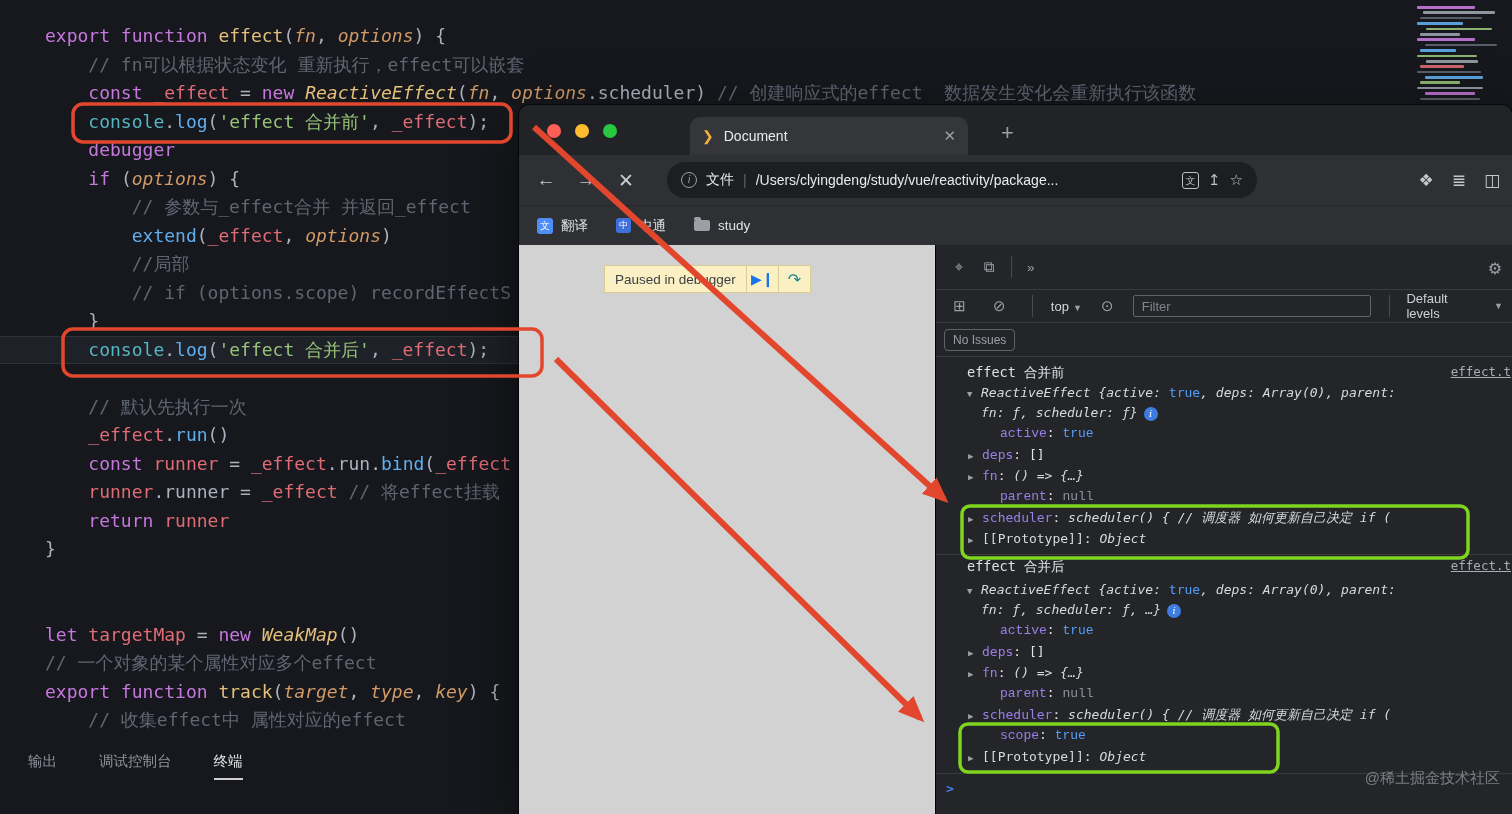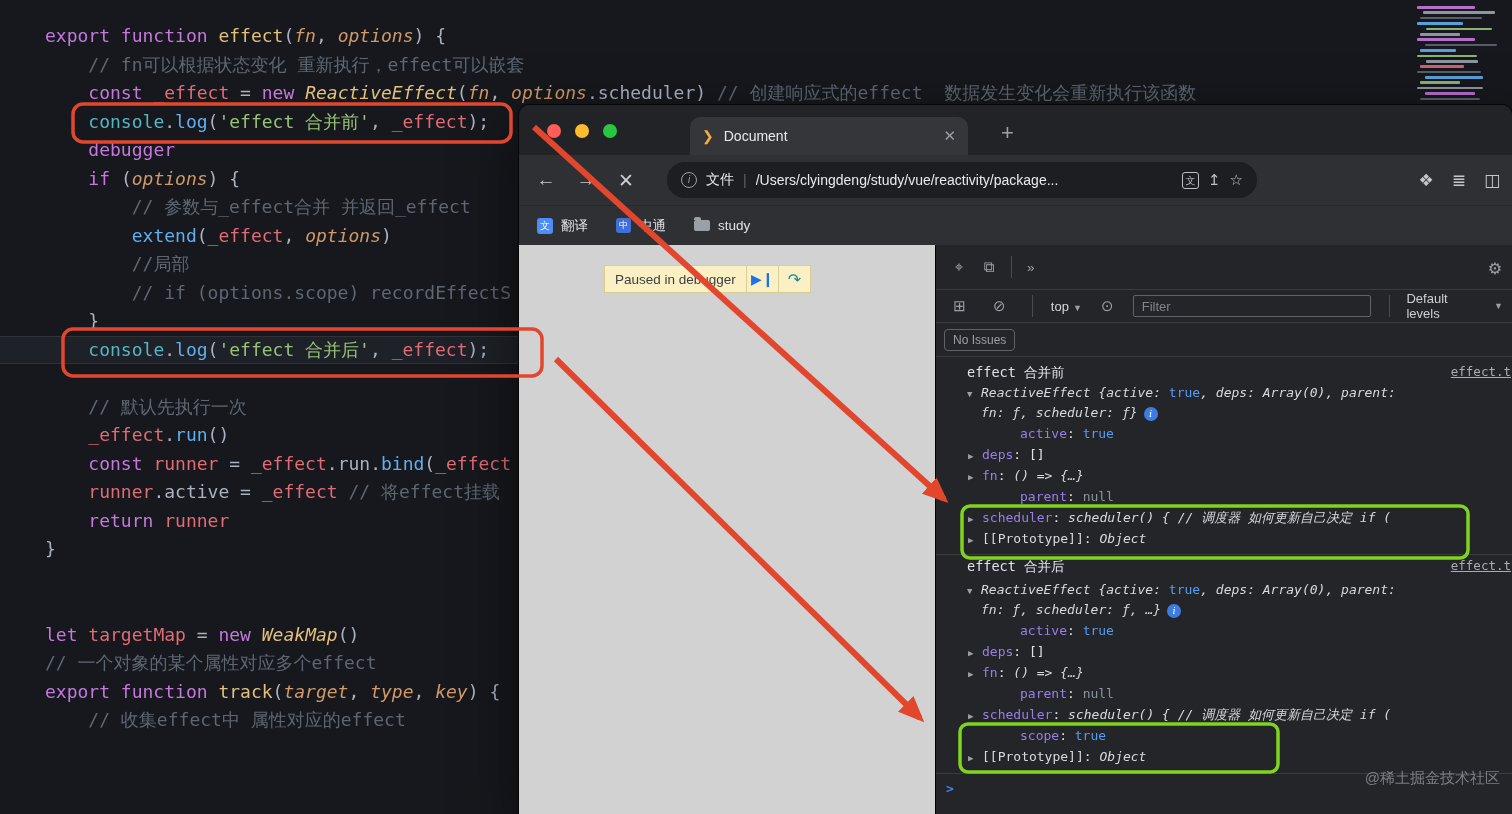--- a/index.html
+++ b/index.html
@@ -101,21 +101,21 @@
                border-bottom:1px solid #3a3b3f; }
   .badge { border:1px solid #5f6368; border-radius:4px; color:#9aa0a6; font-size:12px; padding:3px 8px; }
 
   #console-log { flex:1; font:13px/21px "DejaVu Sans Mono",monospace; color:#dfe2e7;
                  padding-top:4px; overflow:hidden; }
   .con-row { white-space:pre; position:relative; }
   .con-row.head { padding-left:31px; height:22px; line-height:22px; font-size:13.5px; }
   .con-row.preview { padding-left:31px; height:20px; line-height:20px; }
   .con-row.cont { padding-left:45px; height:20px; line-height:20px; }
   .con-row.prop { padding-left:32px; height:21px; line-height:21px; }
-  .con-row.prop.noarrow { padding-left:84px; }
+  .con-row.prop.noarrow { padding-left:64px;font-family:Liberation Mono, monospace; }
   .con-row.prompt { padding-left:10px; height:22px; line-height:22px; margin-top:6px;
                     border-top:1px solid #3a3b3f; padding-top:4px; }
   .sep-before { border-top:1px solid #3a3b3f; margin-top:5px; height:26px !important; }
   .arrow { display:inline-block; width:14px; color:#9aa0a6; font-size:9px; }
   .ck-plain{color:#dfe2e7} .ck-pv{color:#d7dade;font-style:italic}
   .ck-bool{color:#569cf5} .ck-null{color:#8b93a0} .ck-name{color:#9a7fe8}
   .ck-fnv{color:#d7dade;font-style:italic} .ck-proto{color:#d7dade}
   .ck-prompt{color:#4a7ff0;font-weight:bold}
   .ck-info { display:inline-block; margin-left:6px; width:14px; height:14px; border-radius:50%;
              background:#3d7ce0; color:#fff; font:italic 10px/14px "DejaVu Serif",serif; text-align:center; }
@@ -143,21 +143,21 @@
       <div class="code-line"><span class="tk-pl">        </span><span class="tk-com">// 参数与_effect合并 并返回_effect</span></div>
       <div class="code-line"><span class="tk-pl">        </span><span class="tk-meth">extend</span><span class="tk-pl">(</span><span class="tk-var">_effect</span><span class="tk-pl">, </span><span class="tk-param">options</span><span class="tk-pl">)</span></div>
       <div class="code-line"><span class="tk-pl">        </span><span class="tk-com">//局部</span></div>
       <div class="code-line"><span class="tk-pl">        </span><span class="tk-com">// if (options.scope) recordEffectS</span></div>
       <div class="code-line"><span class="tk-pl">    }</span></div>
       <div class="code-line hl"><span class="tk-pl">    </span><span class="tk-builtin">console</span><span class="tk-pl">.</span><span class="tk-meth">log</span><span class="tk-pl">(</span><span class="tk-str">'effect 合并后'</span><span class="tk-pl">, </span><span class="tk-var">_effect</span><span class="tk-pl">);</span></div>
       <div class="code-line"> </div>
       <div class="code-line"><span class="tk-pl">    </span><span class="tk-com">// 默认先执行一次</span></div>
       <div class="code-line"><span class="tk-pl">    </span><span class="tk-var">_effect</span><span class="tk-pl">.</span><span class="tk-meth">run</span><span class="tk-pl">()</span></div>
       <div class="code-line"><span class="tk-pl">    </span><span class="tk-kw">const </span><span class="tk-var">runner</span><span class="tk-pl"> = </span><span class="tk-var">_effect</span><span class="tk-pl">.run.</span><span class="tk-meth">bind</span><span class="tk-pl">(</span><span class="tk-var">_effect</span></div>
-      <div class="code-line"><span class="tk-pl">    </span><span class="tk-var">runner</span><span class="tk-pl">.active = </span><span class="tk-var">_effect</span><span class="tk-pl"> </span><span class="tk-com">// 将effect挂载</span></div>
+      <div class="code-line"><span class="tk-pl">    </span><span class="tk-var">runner</span><span class="tk-pl">.runner = </span><span class="tk-var">_effect</span><span class="tk-pl"> </span><span class="tk-com">// 将effect挂载</span></div>
       <div class="code-line"><span class="tk-pl">    </span><span class="tk-kw">return </span><span class="tk-var">runner</span></div>
       <div class="code-line"><span class="tk-pl">}</span></div>
       <div class="code-line"> </div>
       <div class="code-line"> </div>
       <div class="code-line"><span class="tk-kw">let </span><span class="tk-var">targetMap</span><span class="tk-pl"> = </span><span class="tk-kw">new </span><span class="tk-cls">WeakMap</span><span class="tk-pl">()</span></div>
       <div class="code-line"><span class="tk-com">// 一个对象的某个属性对应多个effect</span></div>
       <div class="code-line"><span class="tk-kw">export function </span><span class="tk-fn">track</span><span class="tk-pl">(</span><span class="tk-param">target</span><span class="tk-pl">, </span><span class="tk-param">type</span><span class="tk-pl">, </span><span class="tk-param">key</span><span class="tk-pl">) {</span></div>
       <div class="code-line"><span class="tk-pl">    </span><span class="tk-com">// 收集effect中 属性对应的effect</span></div>
     </div>
   <div id="minimap">
@@ -172,20 +172,25 @@
       <div class="mm-bar" style="background: rgb(97, 175, 239); width: 36px; margin-left: 3px;"></div>
       <div class="mm-bar" style="background: rgb(152, 195, 121); width: 60px; margin-left: 0px;"></div>
       <div class="mm-bar" style="background: rgb(154, 163, 176); width: 52px; margin-left: 9px;"></div>
       <div class="mm-bar" style="background: rgb(224, 108, 117); width: 44px; margin-left: 3px;"></div>
       <div class="mm-bar" style="background: rgb(95, 102, 114); width: 64px; margin-left: 0px;"></div>
       <div class="mm-bar" style="background: rgb(97, 175, 239); width: 58px; margin-left: 8px;"></div>
       <div class="mm-bar" style="background: rgb(152, 195, 121); width: 40px; margin-left: 3px;"></div>
       <div class="mm-bar" style="background: rgb(154, 163, 176); width: 66px; margin-left: 0px;"></div>
       <div class="mm-bar" style="background: rgb(198, 120, 221); width: 50px; margin-left: 8px;"></div>
       <div class="mm-bar" style="background: rgb(95, 102, 114); width: 60px; margin-left: 3px;"></div>
+    </div>
+  <div id="panel-tabs">
+      <div class="ptab">输出</div>
+      <div class="ptab">调试控制台</div>
+      <div class="ptab active">终端</div>
     </div>
 
   <div id="browser">
     <div class="titlebar">
       <div class="lights">
         <span class="light" style="background:#ff5f57"></span>
         <span class="light" style="background:#febc2e"></span>
         <span class="light" style="background:#28c840"></span>
       </div>
       <div class="browser-tab">

